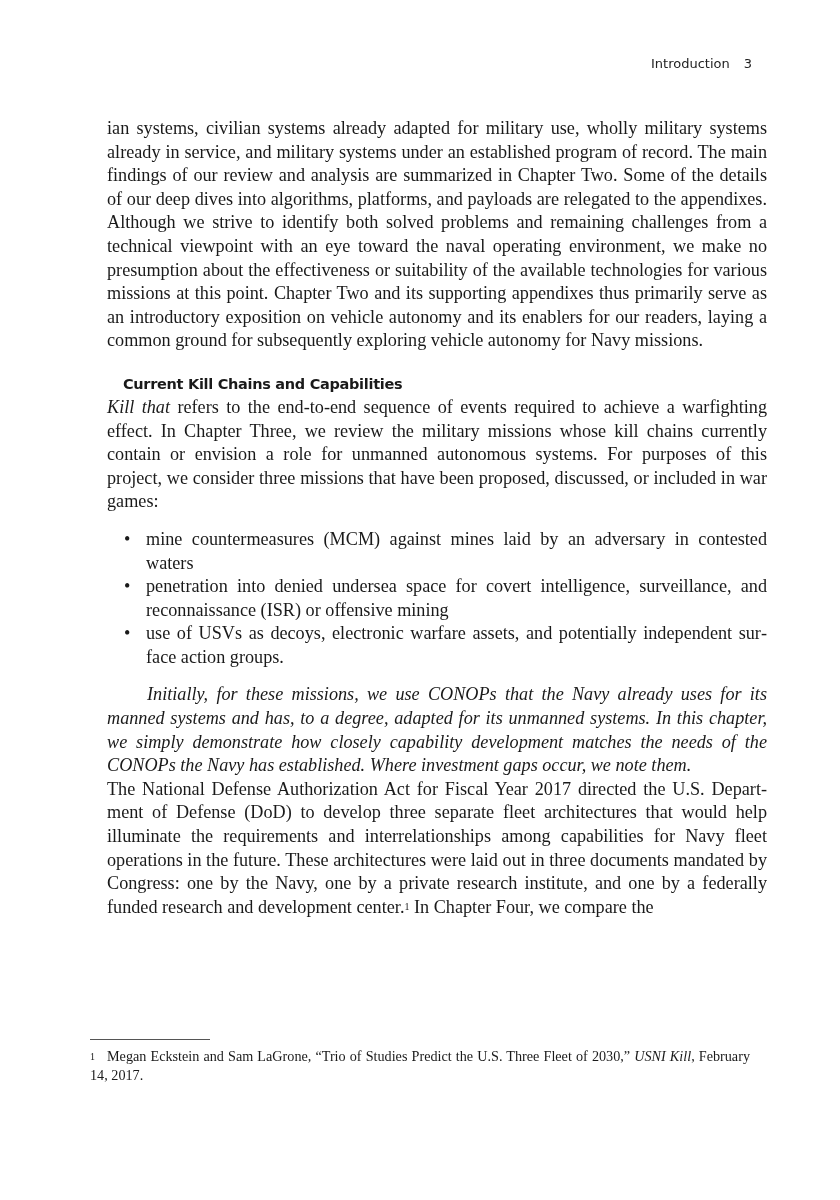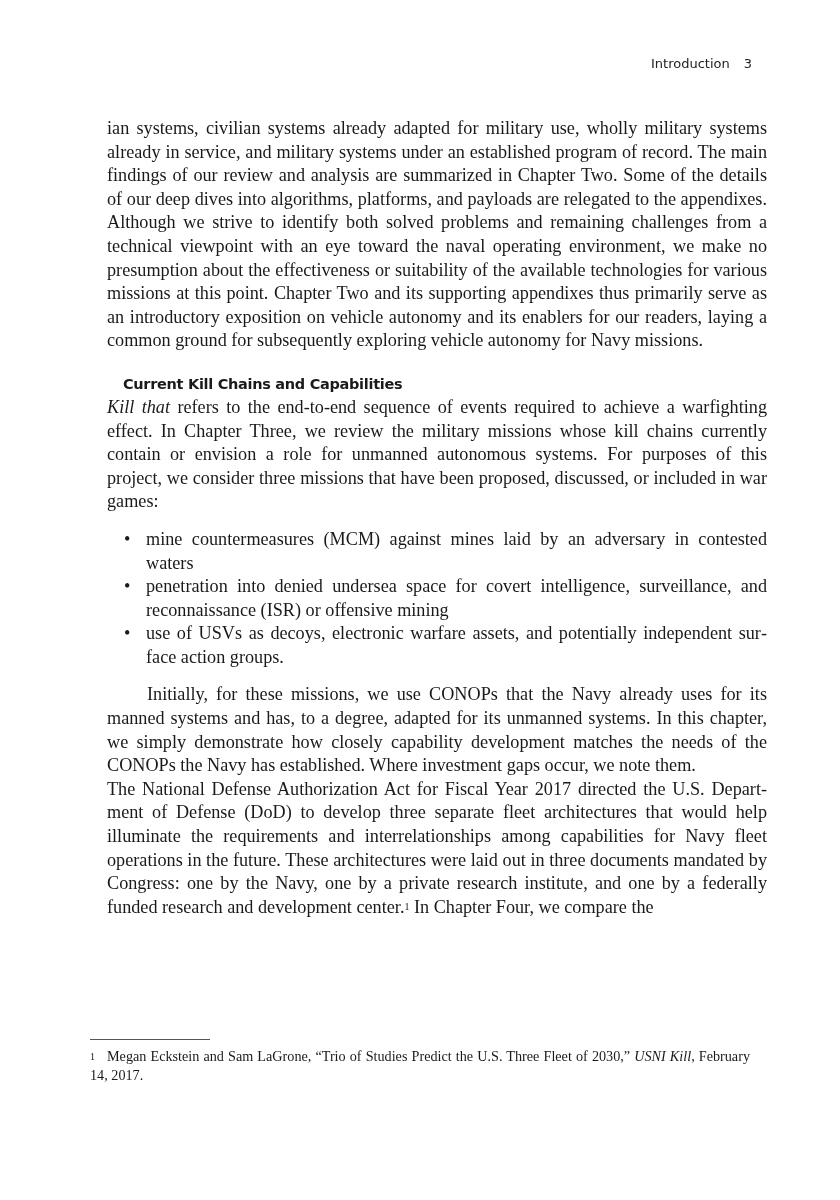--- a/index.html
+++ b/index.html
@@ -15,21 +15,21 @@
     text-align: justify; hyphens: manual;
   }
   .content p { margin: 0; }
   .heading {
     font-family: "DejaVu Sans", sans-serif; font-weight: bold; font-size: 14.5px;
     line-height: 20px; margin: 21px 0 2px 16px; letter-spacing: -0.3px;
   }
   .bullets { list-style: none; margin: 14px 0 14px 0; padding: 0 0 0 39px; }
   .bullets li { position: relative; margin: 0; }
   .bullets li .bullet { position: absolute; left: -22px; top: 0; }
-  .indent { text-indent: 40px; }
+  .indent { text-indent: 40px; font-style: italic; }
   .sup { font-size: 10px; vertical-align: top; position: relative; top: -1px; }
   .footnote-rule {
     position: absolute; left: 90px; top: 1039px; width: 120px; height: 0;
     border-top: 1.5px solid #555;
   }
   .footnote {
     position: absolute; left: 90px; top: 1047px; width: 660px;
     font-family: "Liberation Serif", serif; font-size: 14.2px; line-height: 19px;
     text-align: justify;
   }

